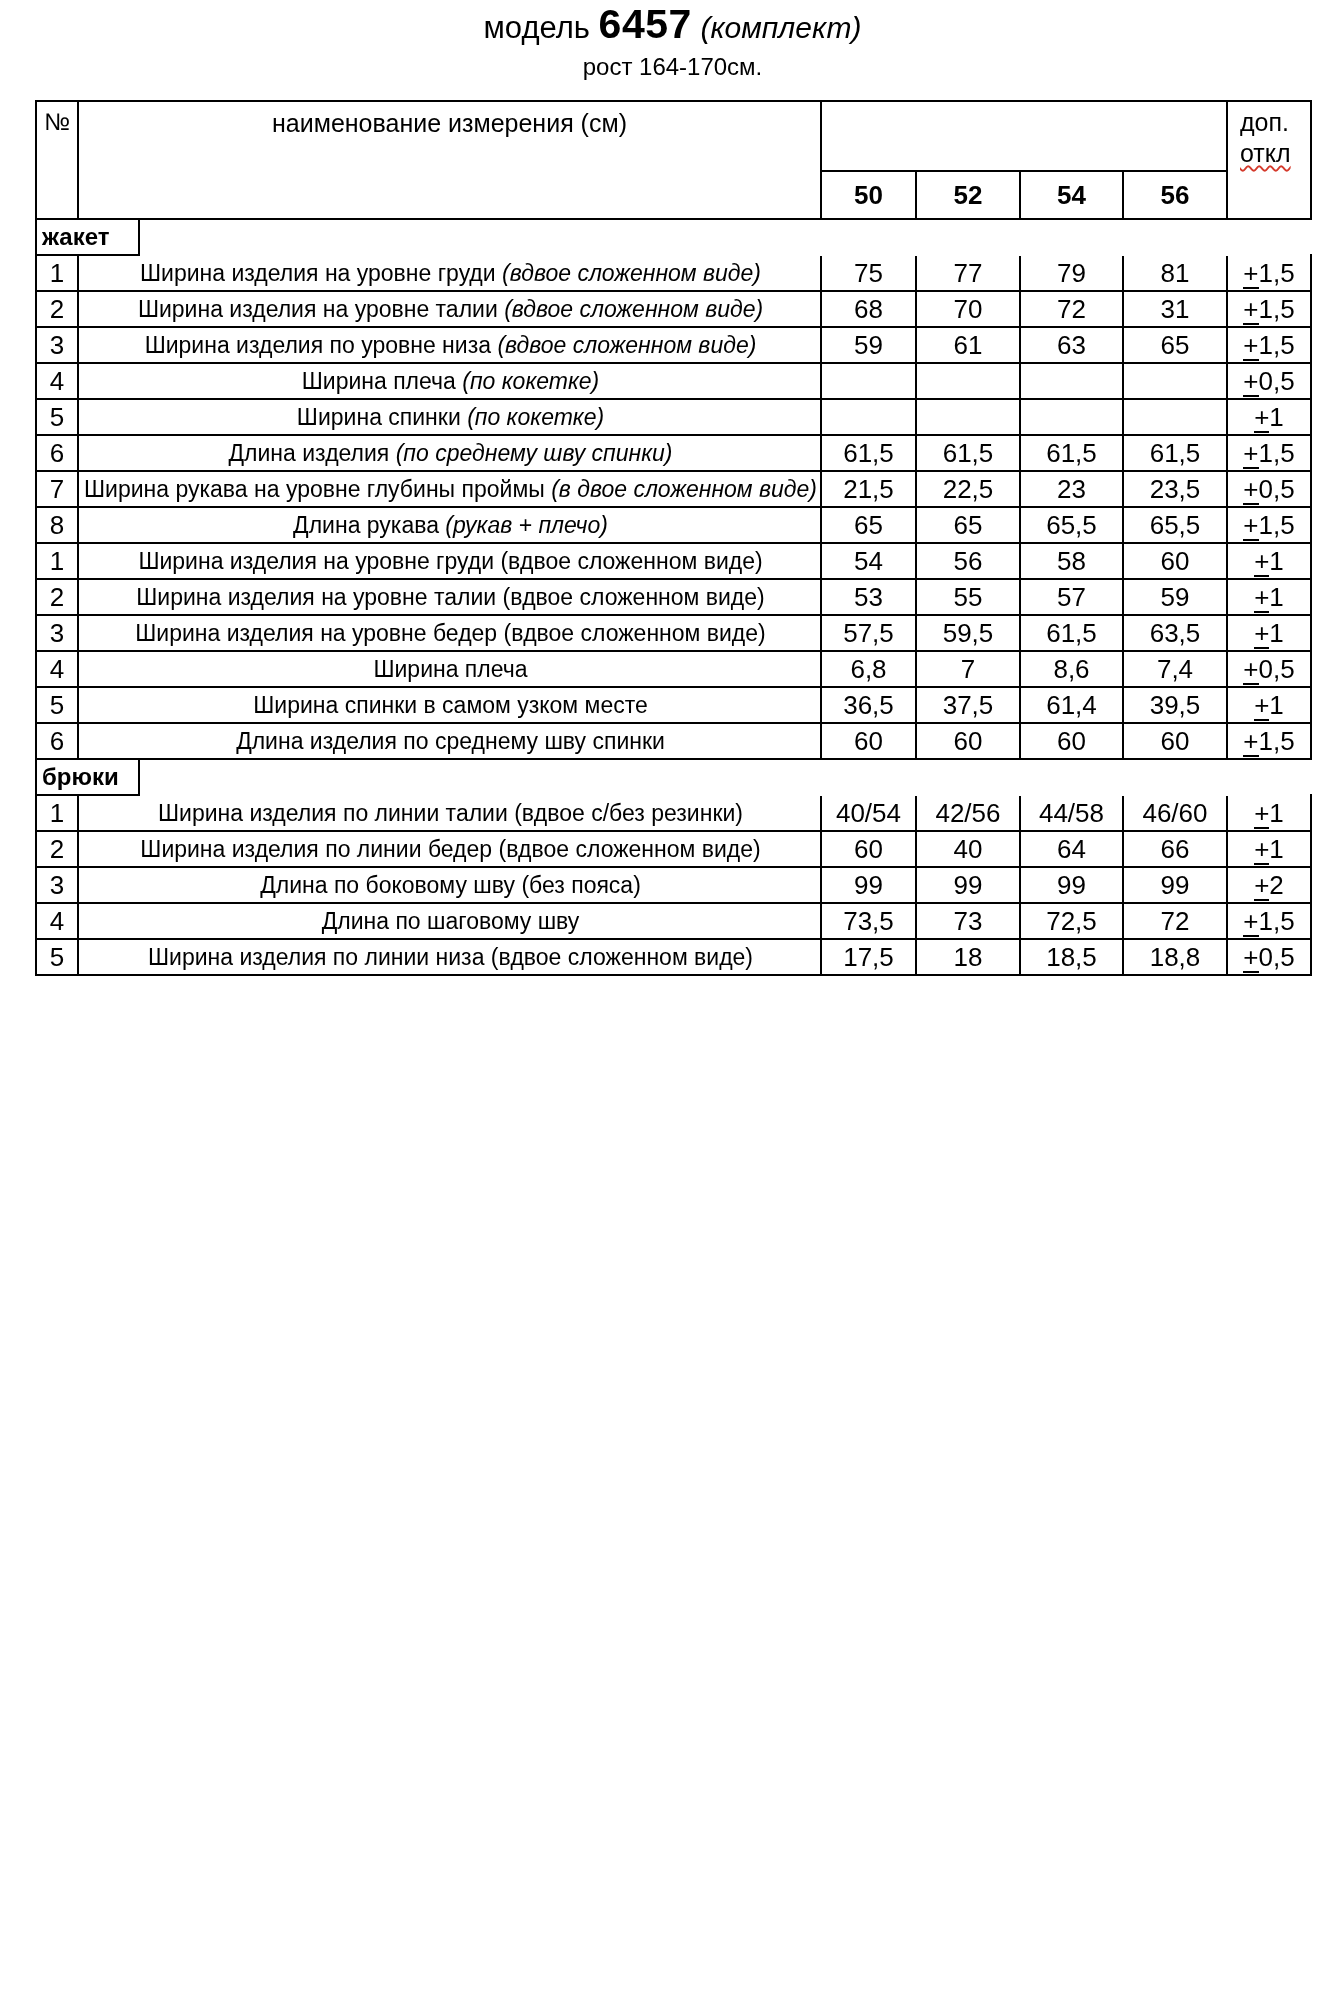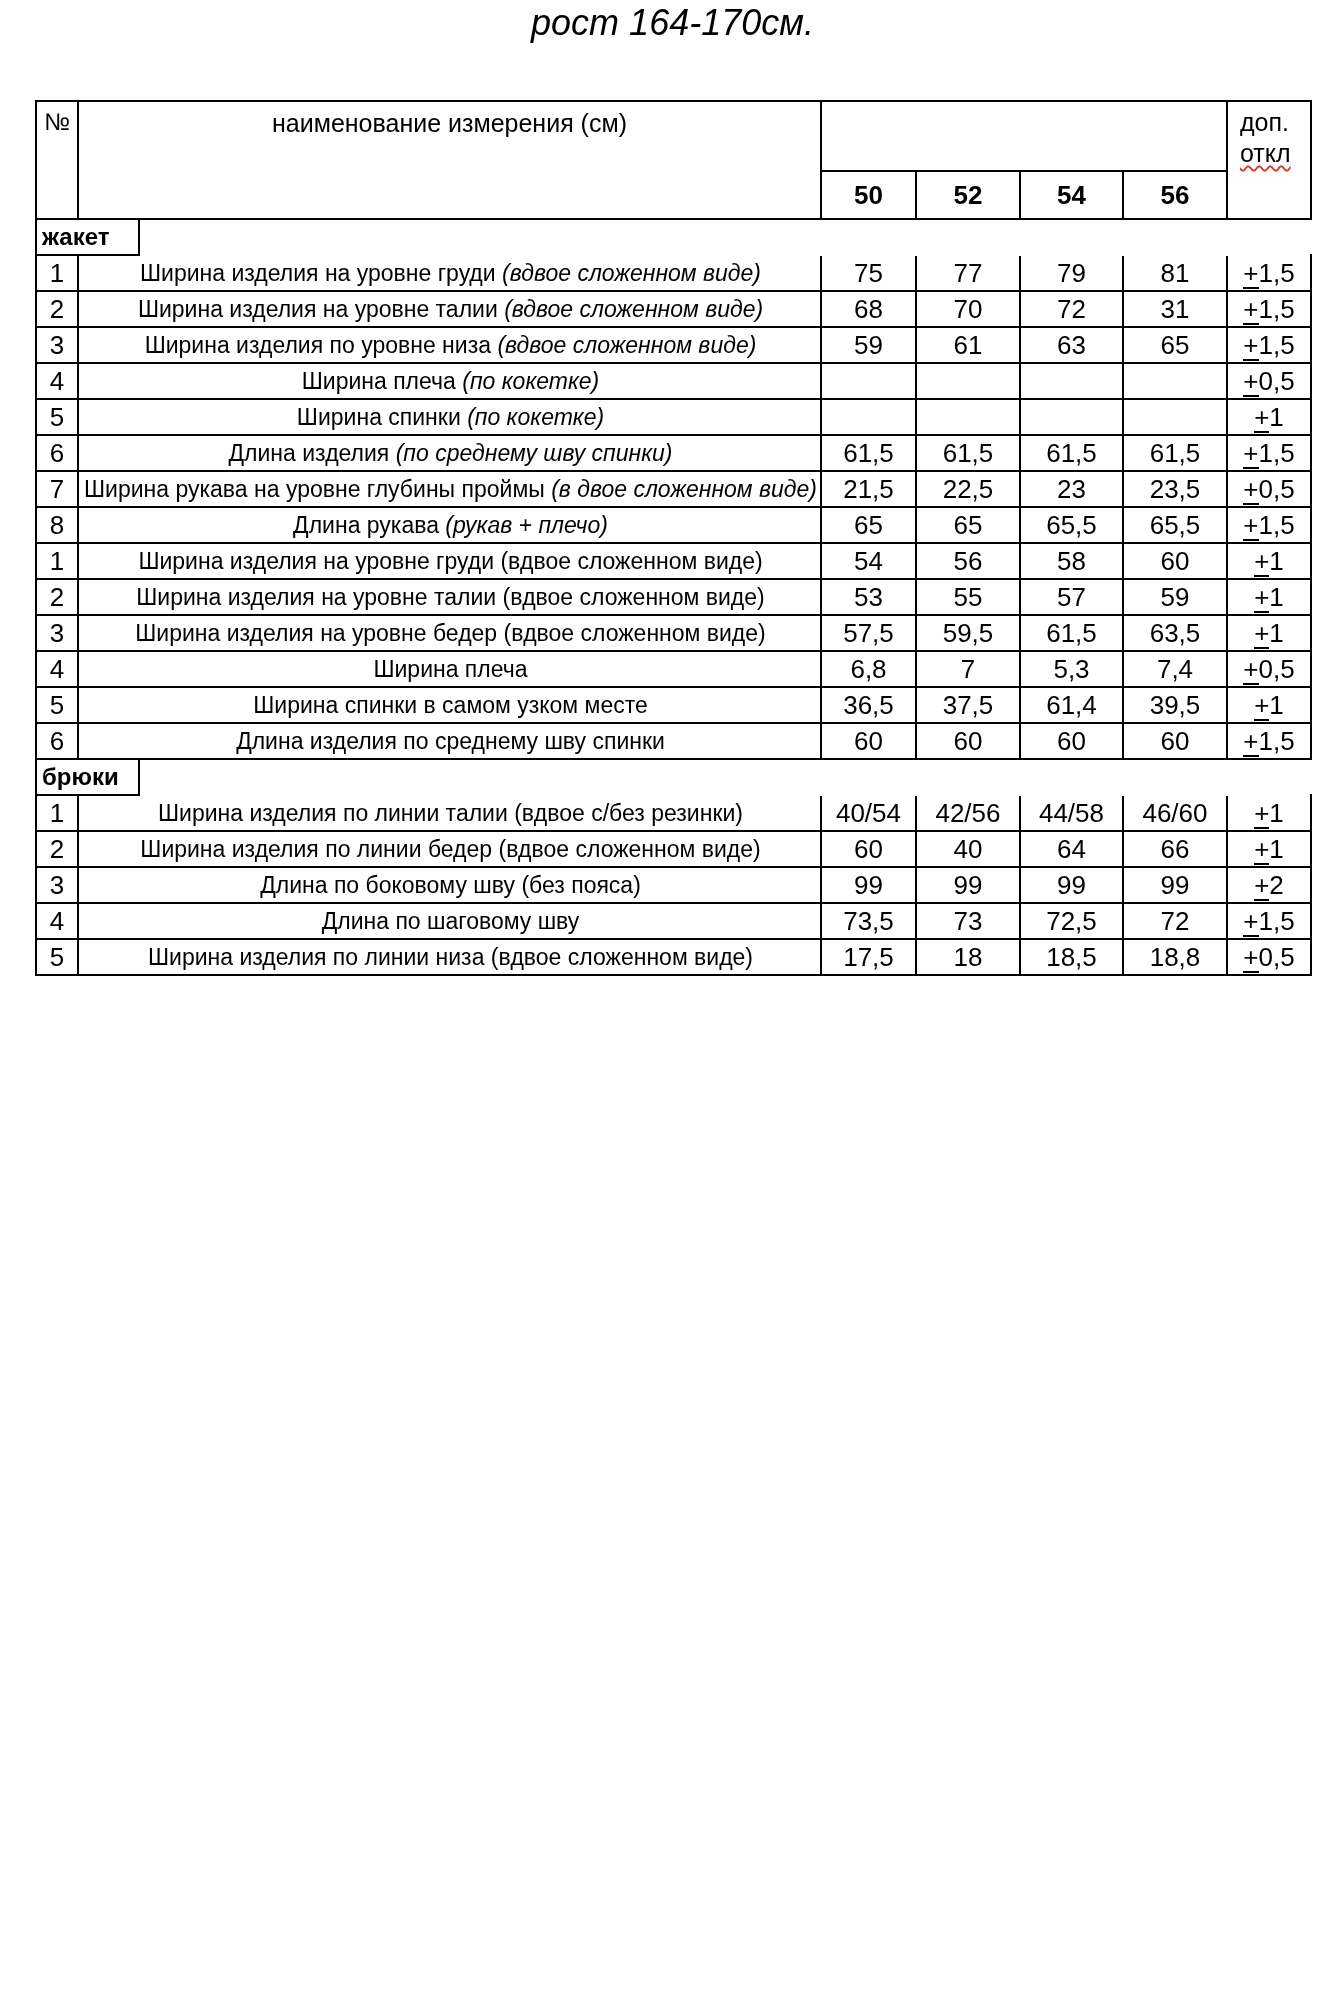--- a/index.html
+++ b/index.html
@@ -10,21 +10,21 @@
     color:#000;
     overflow:hidden;
   }
   .page { position:relative; width:1333px; height:2000px; background:#fff; }
 
   
   .title-block { position:absolute; left:35px; top:4px; width:1275px; text-align:center; }
   .title-line1 { font-size:31px; line-height:40px; white-space:nowrap; }
   .title-line1 .model-number { font-weight:bold; font-size:41px; letter-spacing:0.5px; }
   .title-line1 .title-suffix { font-style:italic; font-size:30px; }
-  .title-line2 { font-size:36px; line-height:37px;font-style:italic; }
+  .title-line2 { font-size:24px; line-height:37px; }
 
   
   .sheet { position:absolute; left:35px; top:100px; width:1275px; }
 
   table { border-collapse:collapse; table-layout:fixed; width:1275px; }
   td, th { border:2px solid #000; overflow:hidden; font-weight:normal; }
 
   
   .hdr-top-cell { height:70px; vertical-align:top; }
   th.h-num { text-align:center; font-size:24px; padding-top:6px; }
@@ -51,20 +51,21 @@
   td.val  { text-align:center; font-size:26px; }
   td.tol  { text-align:center; font-size:26px; }
   td.tol .pm { display:inline-block; border-bottom:2px solid #000; line-height:27px; }
 </style>
 </head>
 <body>
 
 <div class="page">
 
   <div class="title-block">
+    <div class="title-line1"><span>модель</span> <span class="model-number">6457</span> <span class="title-suffix">(комплект)</span></div>
     <div class="title-line2">рост 164-170см.</div>
   </div>
 
   <div class="sheet">
 
     <table class="header-table">
       <colgroup>
         <col style="width:42px">
           <col style="width:743px">
         <col style="width:95px">
@@ -231,21 +232,21 @@
     <td class="val">61,5</td>
     <td class="val">63,5</td>
     <td class="tol"><span class="pm">+</span><span class="tol-num">1</span></td>
   </tr>
 
   <tr>
     <td class="num">4</td>
     <td class="name"><span>Ширина плеча</span><span class="note"></span></td>
     <td class="val">6,8</td>
     <td class="val">7</td>
-    <td class="val">5,3</td>
+    <td class="val">8,6</td>
     <td class="val">7,4</td>
     <td class="tol"><span class="pm">+</span><span class="tol-num">0,5</span></td>
   </tr>
 
   <tr>
     <td class="num">5</td>
     <td class="name"><span>Ширина спинки в самом узком месте</span><span class="note"></span></td>
     <td class="val">36,5</td>
     <td class="val">37,5</td>
     <td class="val">61,4</td>

